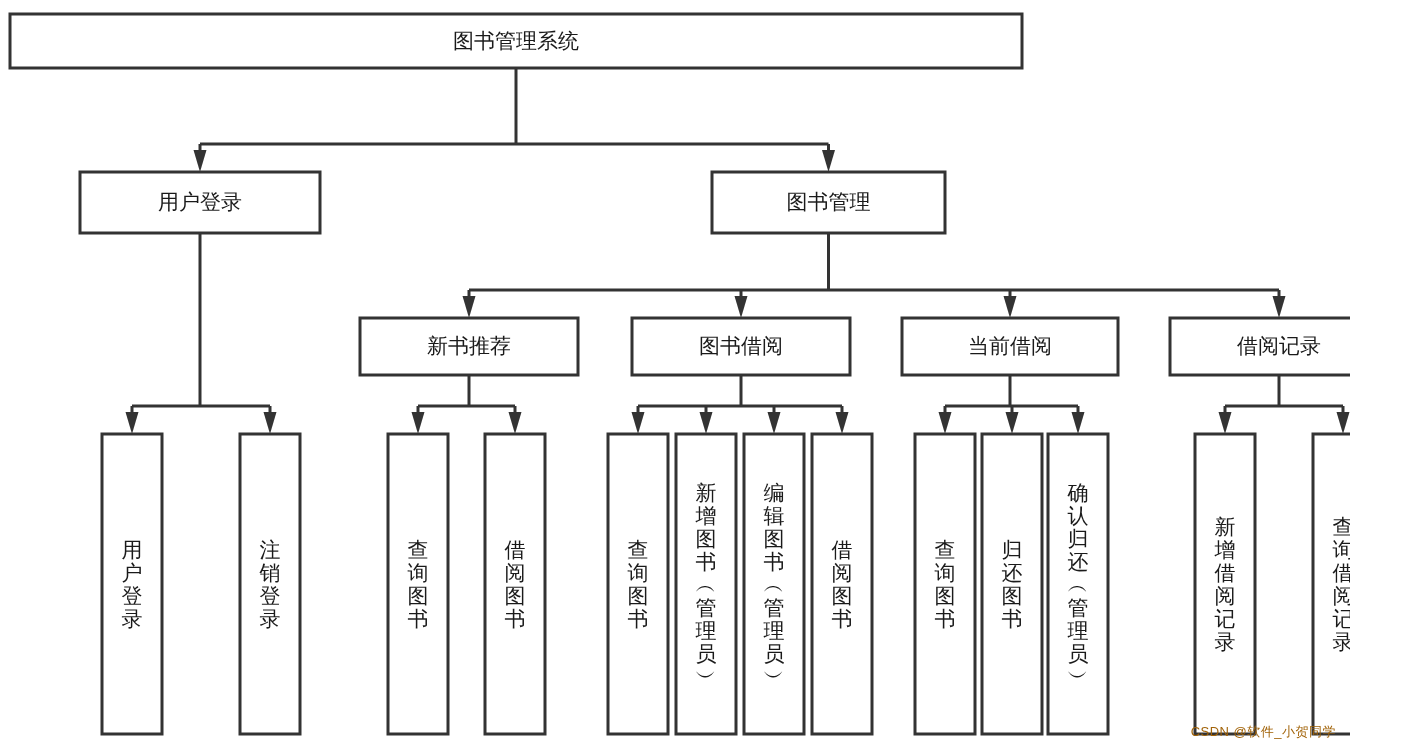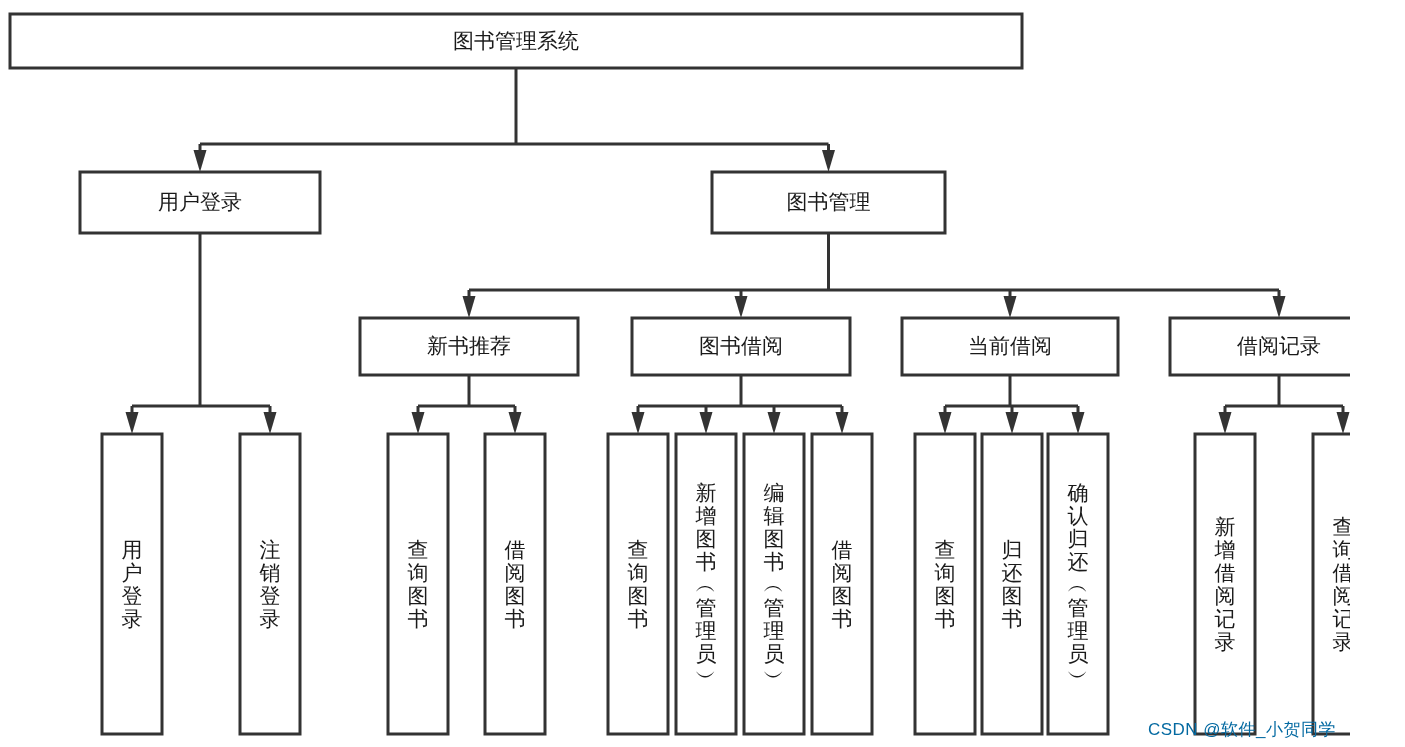--- a/index.html
+++ b/index.html
@@ -64,22 +64,22 @@
     white-space: pre;
   }
   .vert-text-wrap span {
     display: block;
   }
   .watermark {
     position: absolute;
     right: 14px;
     bottom: 6px;
     font-family: "Liberation Sans", "DejaVu Sans", sans-serif;
-    font-size: 17px;
-    color: #0369a1;
+    font-size: 13px;
+    color: #a16207;
     letter-spacing: 0.5px;
     user-select: none;
   }
 </style>
 </head>
 <body>
 
 <div id="diagram-root">
 
   <svg class="diagram-canvas" viewBox="0 0 1405 747">

